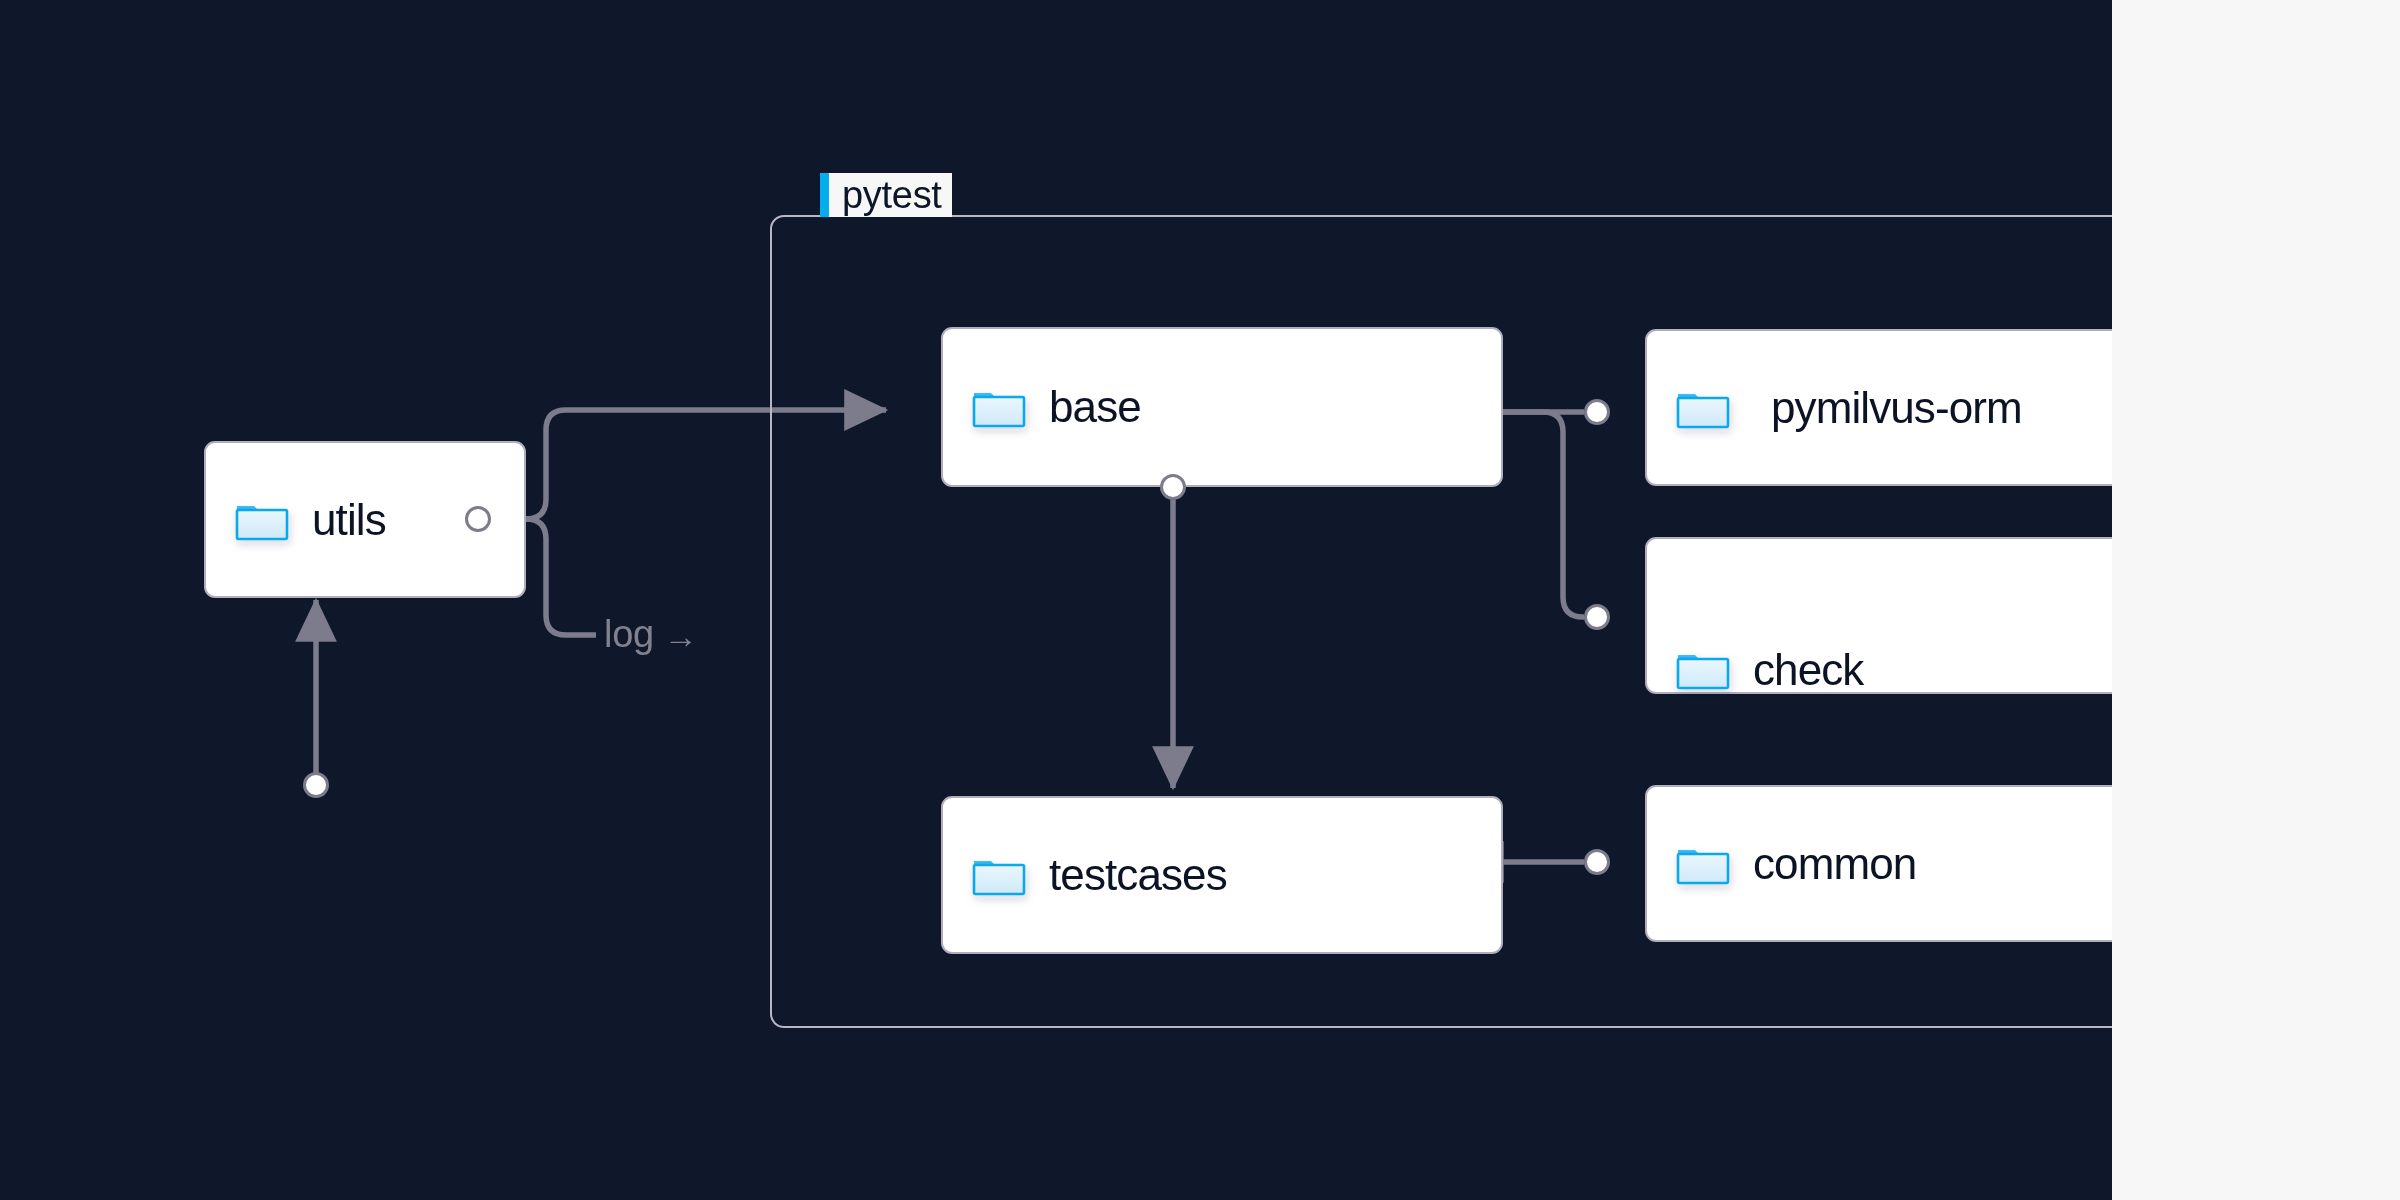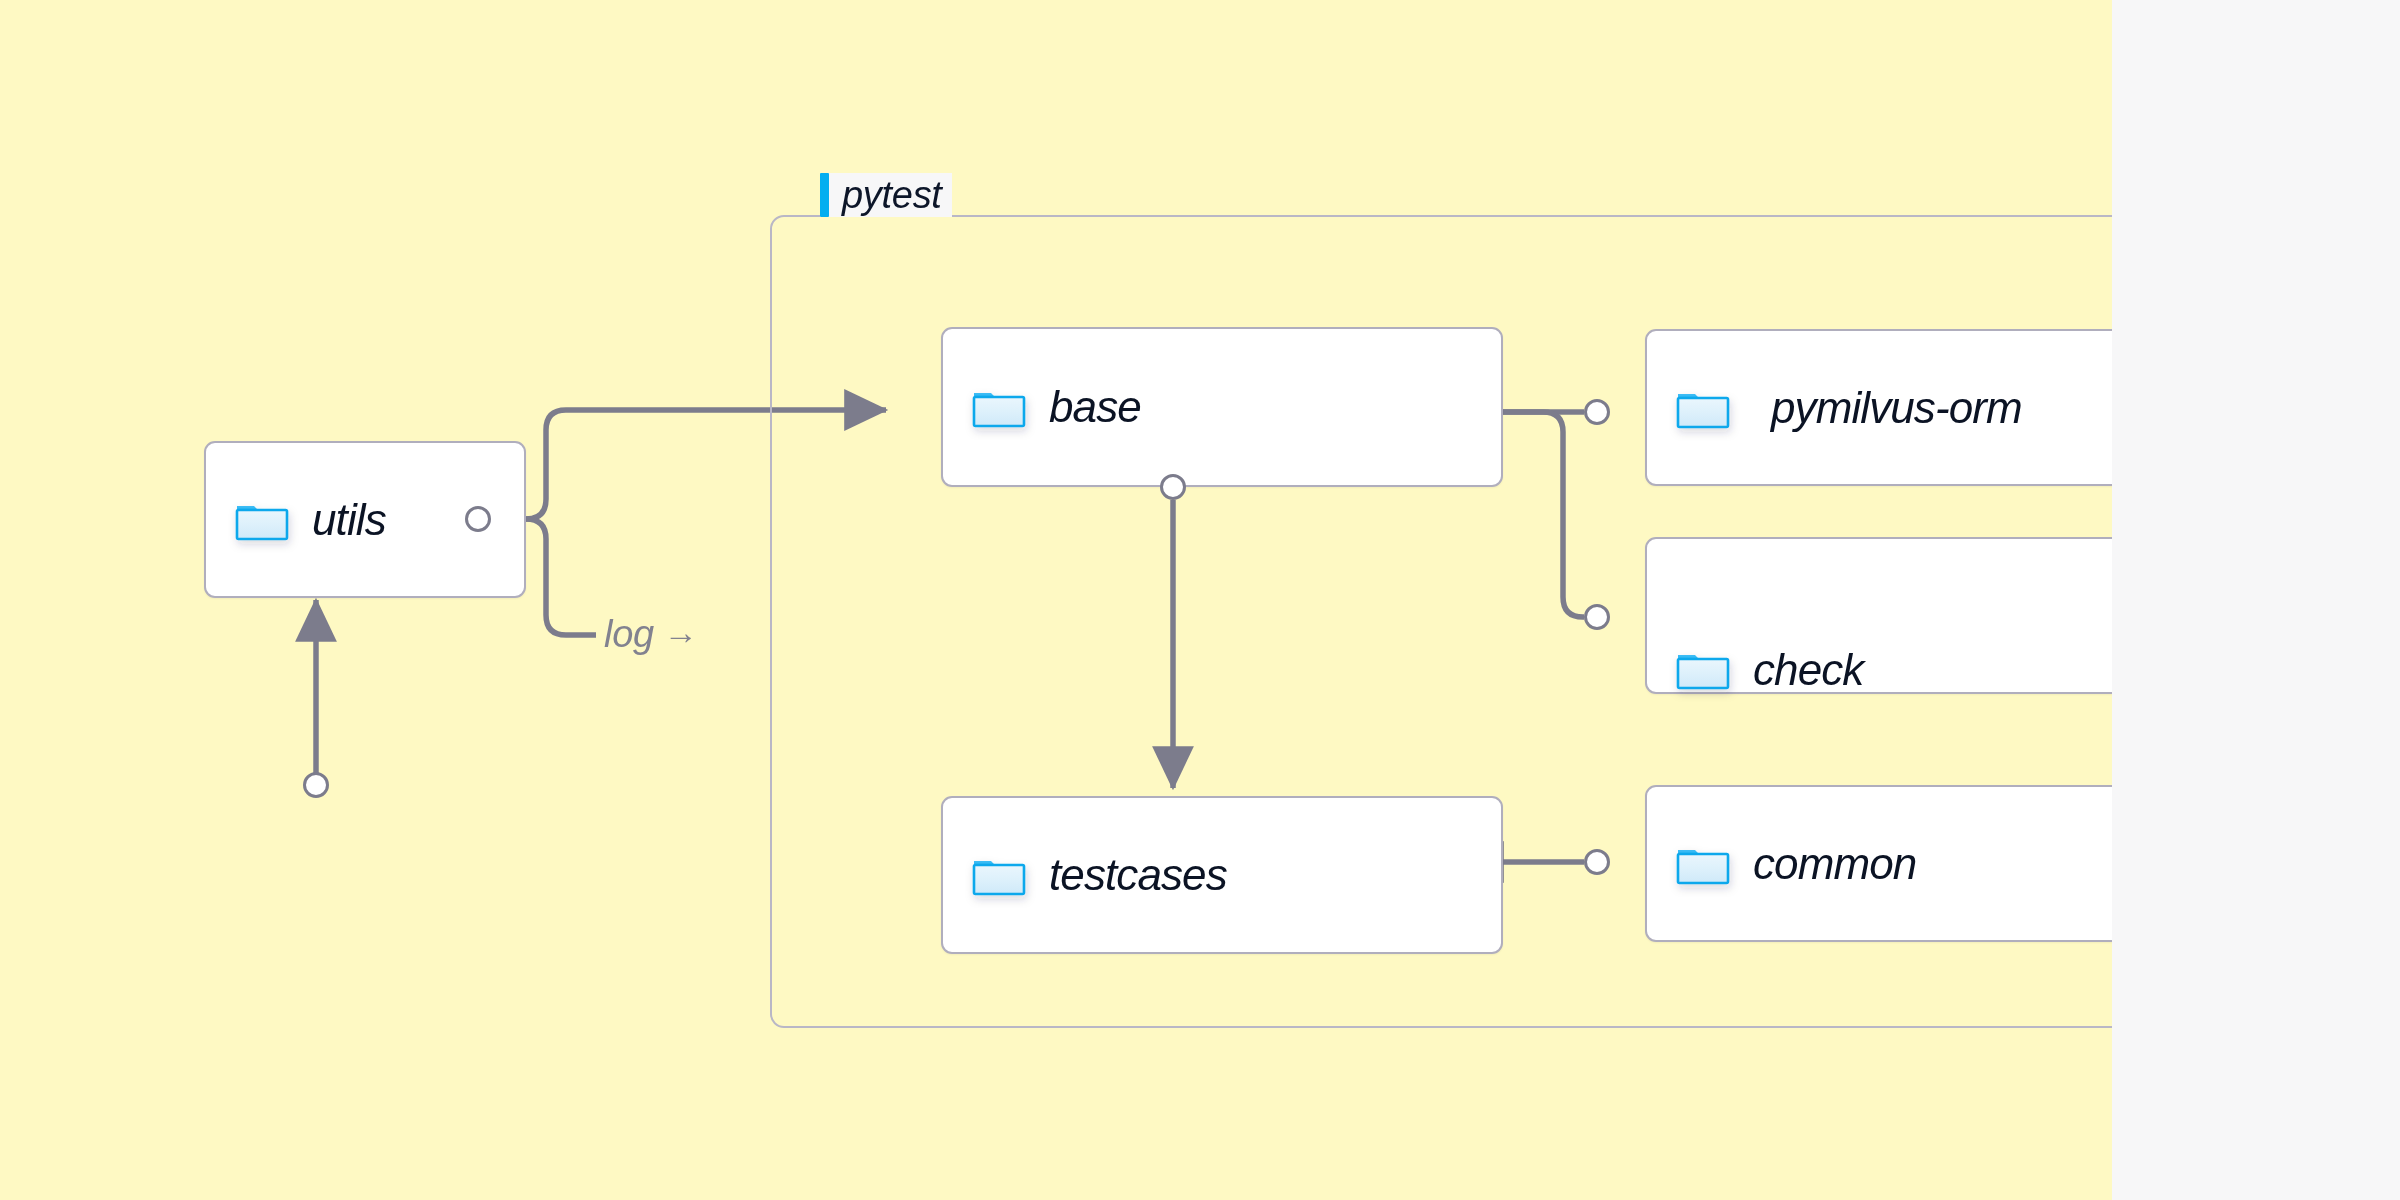--- a/index.html
+++ b/index.html
@@ -9,23 +9,22 @@
     background: #f7f7f8;
   }
   body {
     font-family: "Liberation Sans", sans-serif;
     -webkit-font-smoothing: antialiased;
   }
   #canvas {
     position: relative;
     width: 2112px;
     height: 1200px;
-    background: #fef9c3;
+    background: #0f172a;
     overflow: hidden;
-    font-style: italic;
   }
 
   
   #edges {
     position: absolute;
     left: 0; top: 0;
     width: 2400px;
     height: 1200px;
     pointer-events: none;
   }
@@ -108,21 +107,21 @@
 
   
   .edge-label {
     position: absolute;
     font-size: 38px;
     color: #82828f;
     letter-spacing: -0.3px;
     white-space: nowrap;
     line-height: 1;
     display: flex;
-    align-items: flex-start;
+    align-items: flex-end;
     gap: 10px;
   }
   .edge-label .arrow-glyph {
     font-size: 34px;
     color: #82828f;
     line-height: 1;
   }
 </style>
 </head>
 <body>

